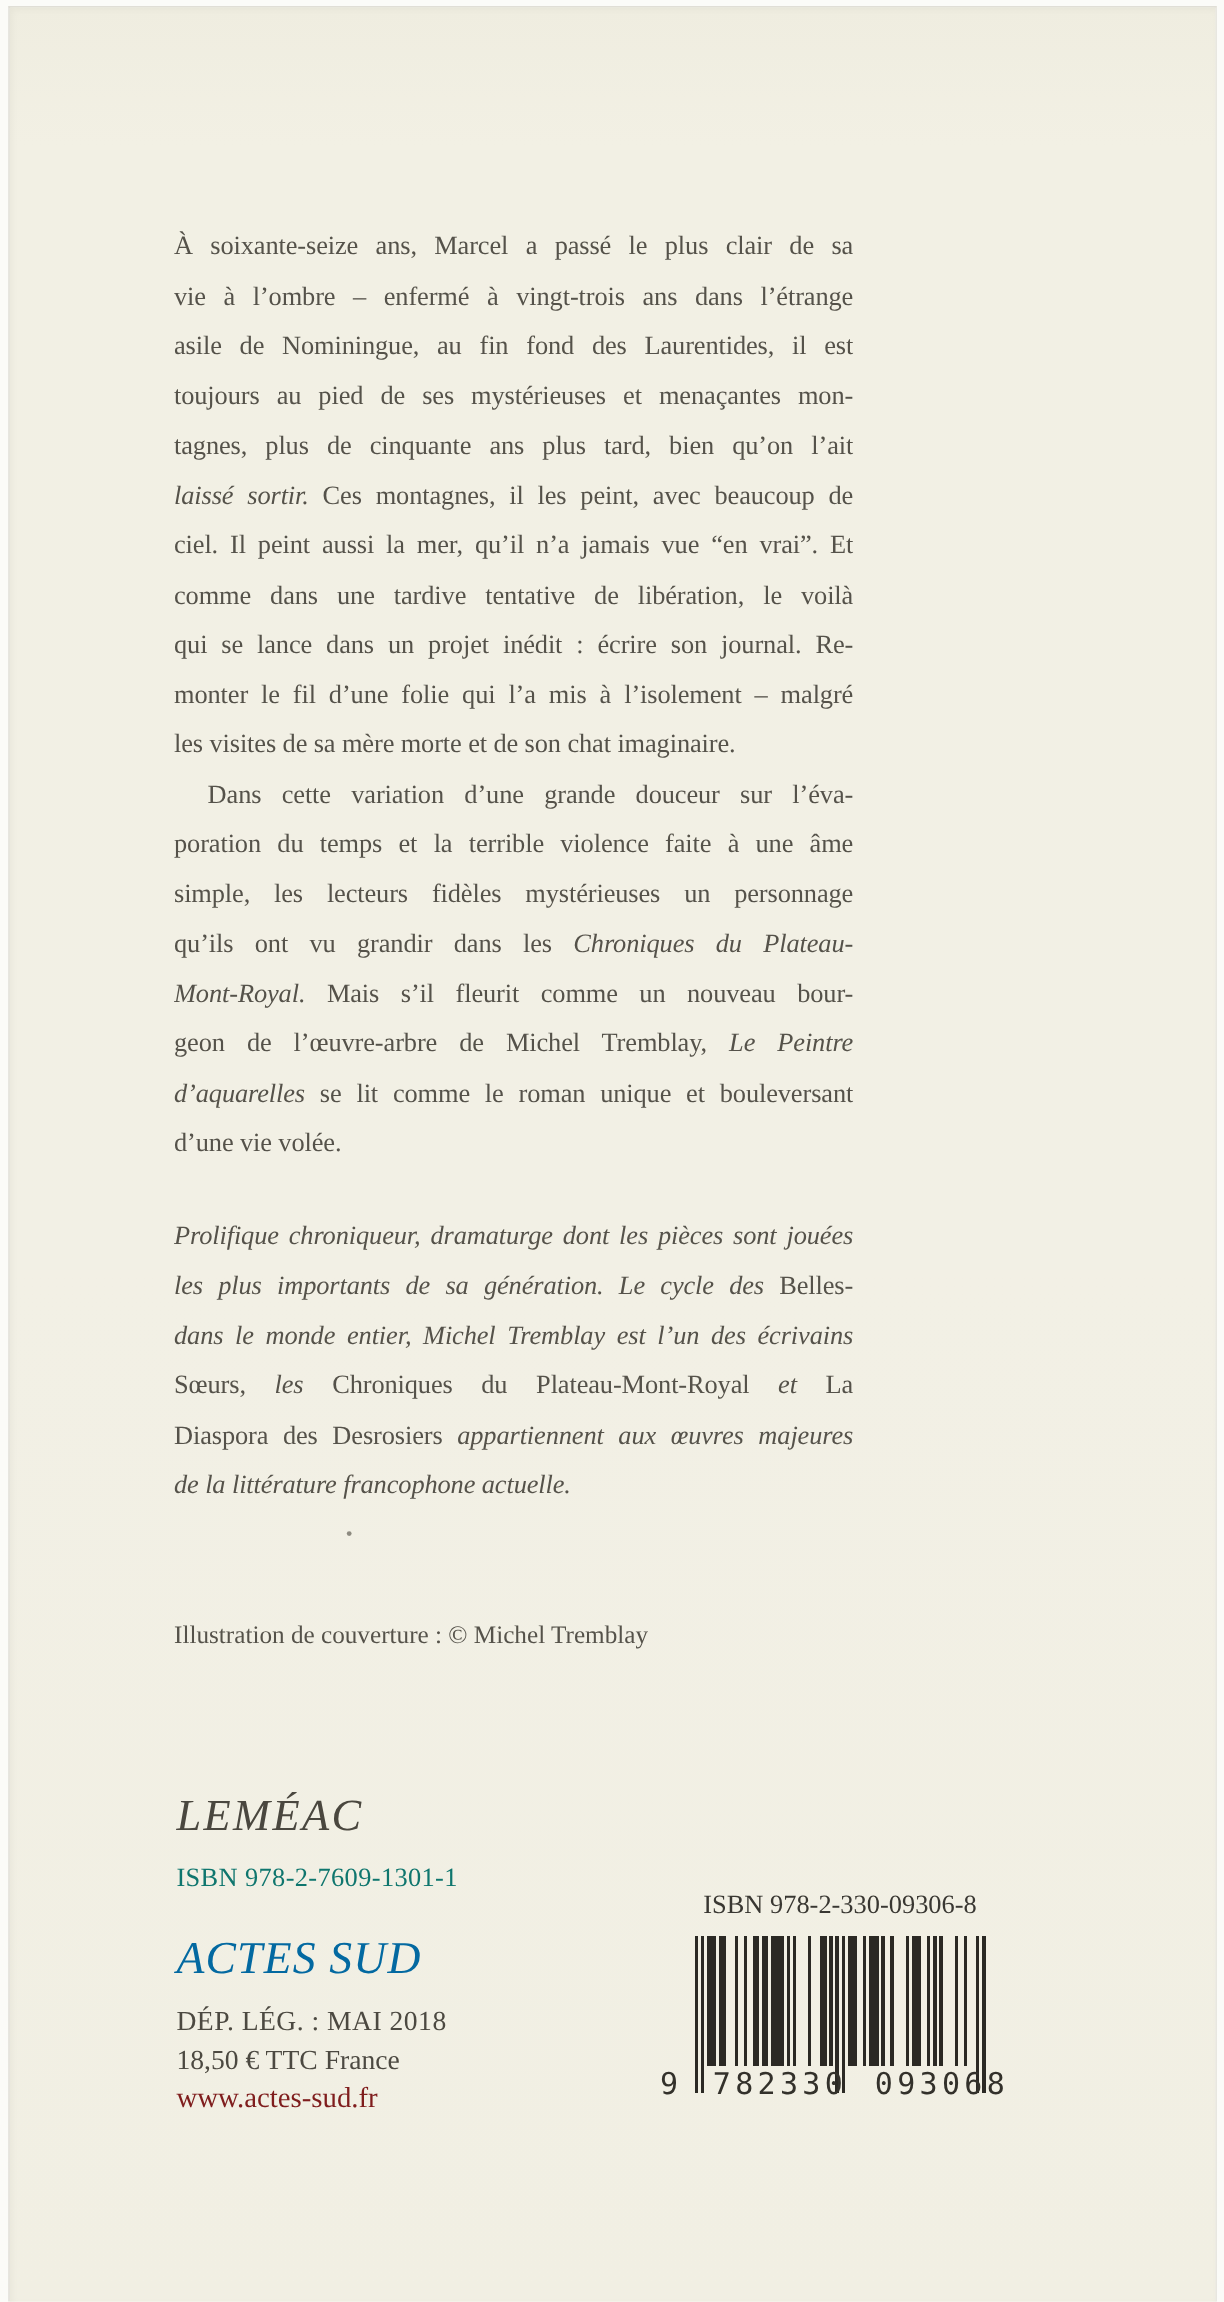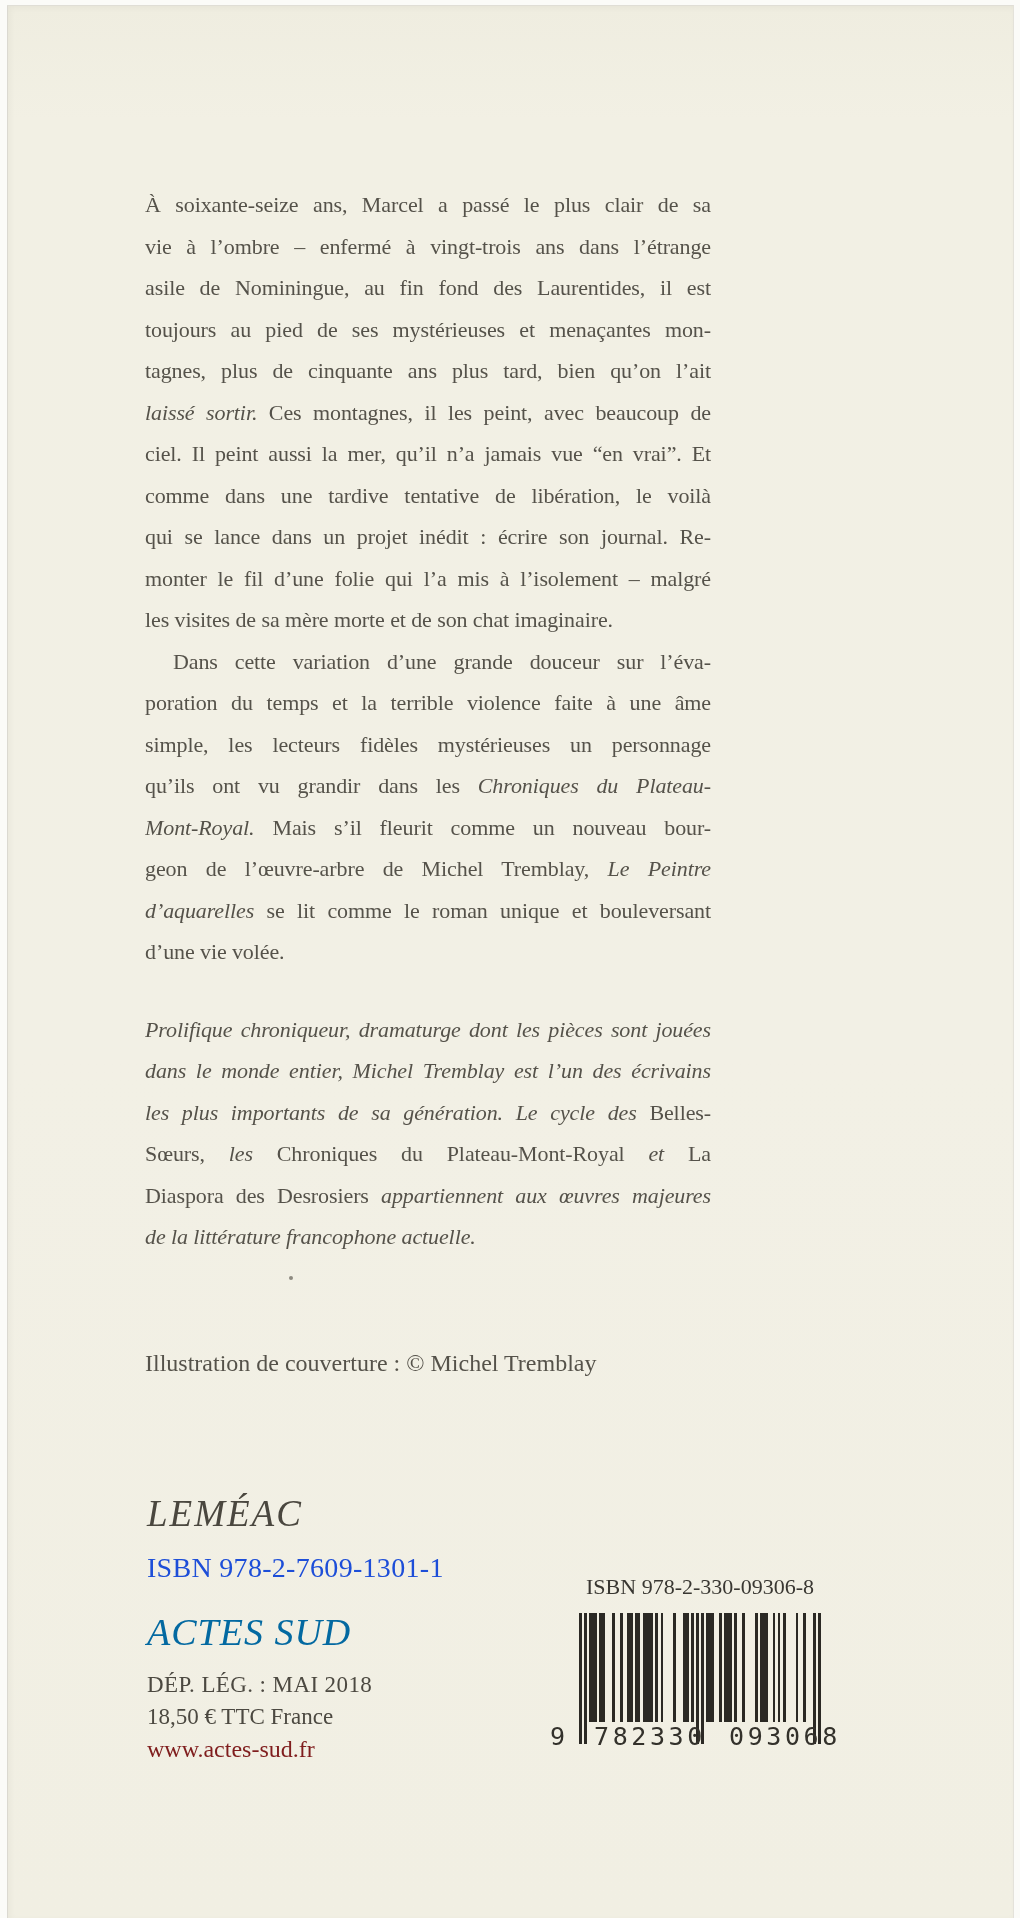--- a/index.html
+++ b/index.html
@@ -29,33 +29,33 @@
   .line{
     height:41.5px;line-height:41.5px;overflow:hidden;
     text-align:justify;text-align-last:justify;
     letter-spacing:-0.1px;
   }
   .line.last{text-align-last:left;}
   .line.indent{padding-left:28px;}
   .it{font-style:italic;}
   .credit{
     position:absolute;left:145px;top:1350px;
-    font-size:24px;color:#55524a;white-space:nowrap;
+    font-size:21px;color:#55524a;white-space:nowrap;
   }
   .speck{
     position:absolute;left:289px;top:1276px;width:4px;height:4px;
     border-radius:50%;background:#8d8a80;
   }
   .lemeac-name{
     position:absolute;left:147px;top:1492px;
     font-style:italic;font-size:37px;letter-spacing:2px;color:#4a473f;
   }
   .lemeac-isbn{
     position:absolute;left:147px;top:1552px;
-    font-size:28px;letter-spacing:0.3px;color:#1d4ed8;
+    font-size:22px;letter-spacing:0.3px;color:#0f766e;
   }
   .as-name{
     position:absolute;left:147px;top:1610px;
     font-style:italic;font-size:38px;letter-spacing:1px;color:#0369a1;
   }
   .as-legal{
     position:absolute;left:147px;top:1672px;
     font-size:23px;letter-spacing:0.4px;color:#4c4941;
   }
   .as-price{
@@ -107,22 +107,22 @@
         <div class="line"><span>poration du temps et la terrible violence faite à une âme</span></div>
         <div class="line"><span>simple, les lecteurs fidèles mystérieuses un personnage</span></div>
         <div class="line"><span>qu’ils ont vu grandir dans les </span><span class="it">Chroniques du Plateau-</span></div>
         <div class="line"><span class="it">Mont-Royal.</span><span> Mais s’il fleurit comme un nouveau bour-</span></div>
         <div class="line"><span>geon de l’œuvre-arbre de Michel Tremblay, </span><span class="it">Le Peintre</span></div>
         <div class="line"><span class="it">d’aquarelles</span><span> se lit comme le roman unique et bouleversant</span></div>
         <div class="line last"><span>d’une vie volée.</span></div>
       </div>
       <div style="margin-top: 36px;">
         <div class="line"><span class="it">Prolifique chroniqueur, dramaturge dont les pièces sont jouées</span></div>
+        <div class="line"><span class="it">les plus importants de sa génération. Le cycle des </span><span>Belles-</span></div>
         <div class="line"><span class="it">dans le monde entier, Michel Tremblay est l’un des écrivains</span></div>
-        <div class="line"><span class="it">les plus importants de sa génération. Le cycle des </span><span>Belles-</span></div>
         <div class="line"><span>Sœurs,</span><span class="it"> les </span><span>Chroniques du Plateau-Mont-Royal</span><span class="it"> et </span><span>La</span></div>
         <div class="line"><span>Diaspora des Desrosiers</span><span class="it"> appartiennent aux œuvres majeures</span></div>
         <div class="line last"><span class="it">de la littérature francophone actuelle.</span></div>
       </div>
     </div>
 
   <div class="speck"></div>
 
   <div class="credit">Illustration de couverture : © Michel Tremblay</div>
 

